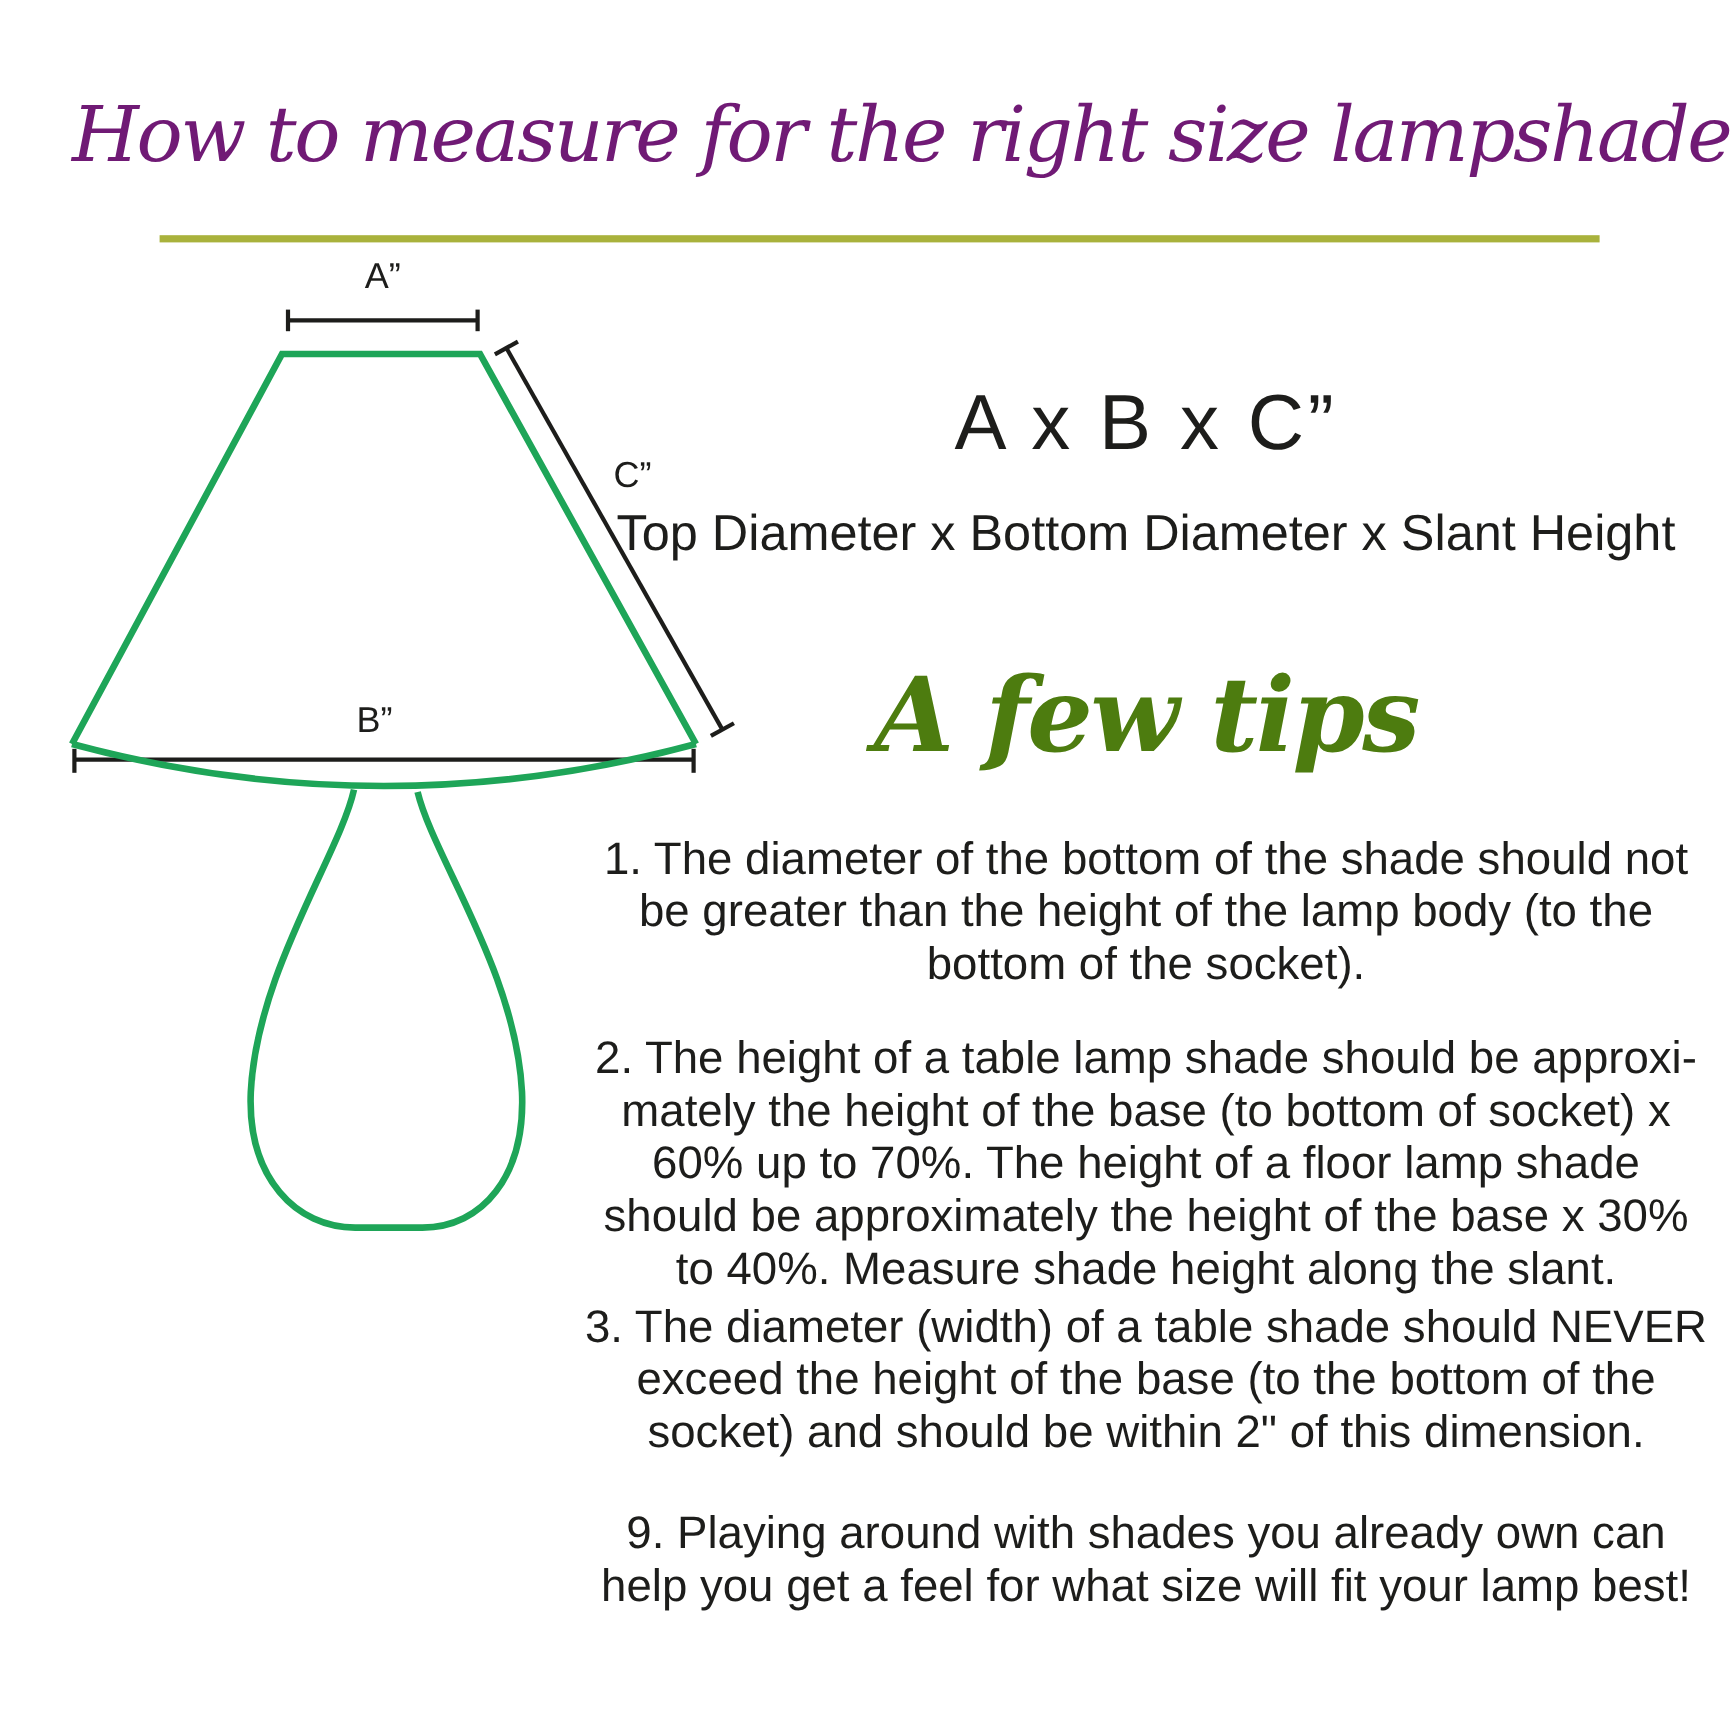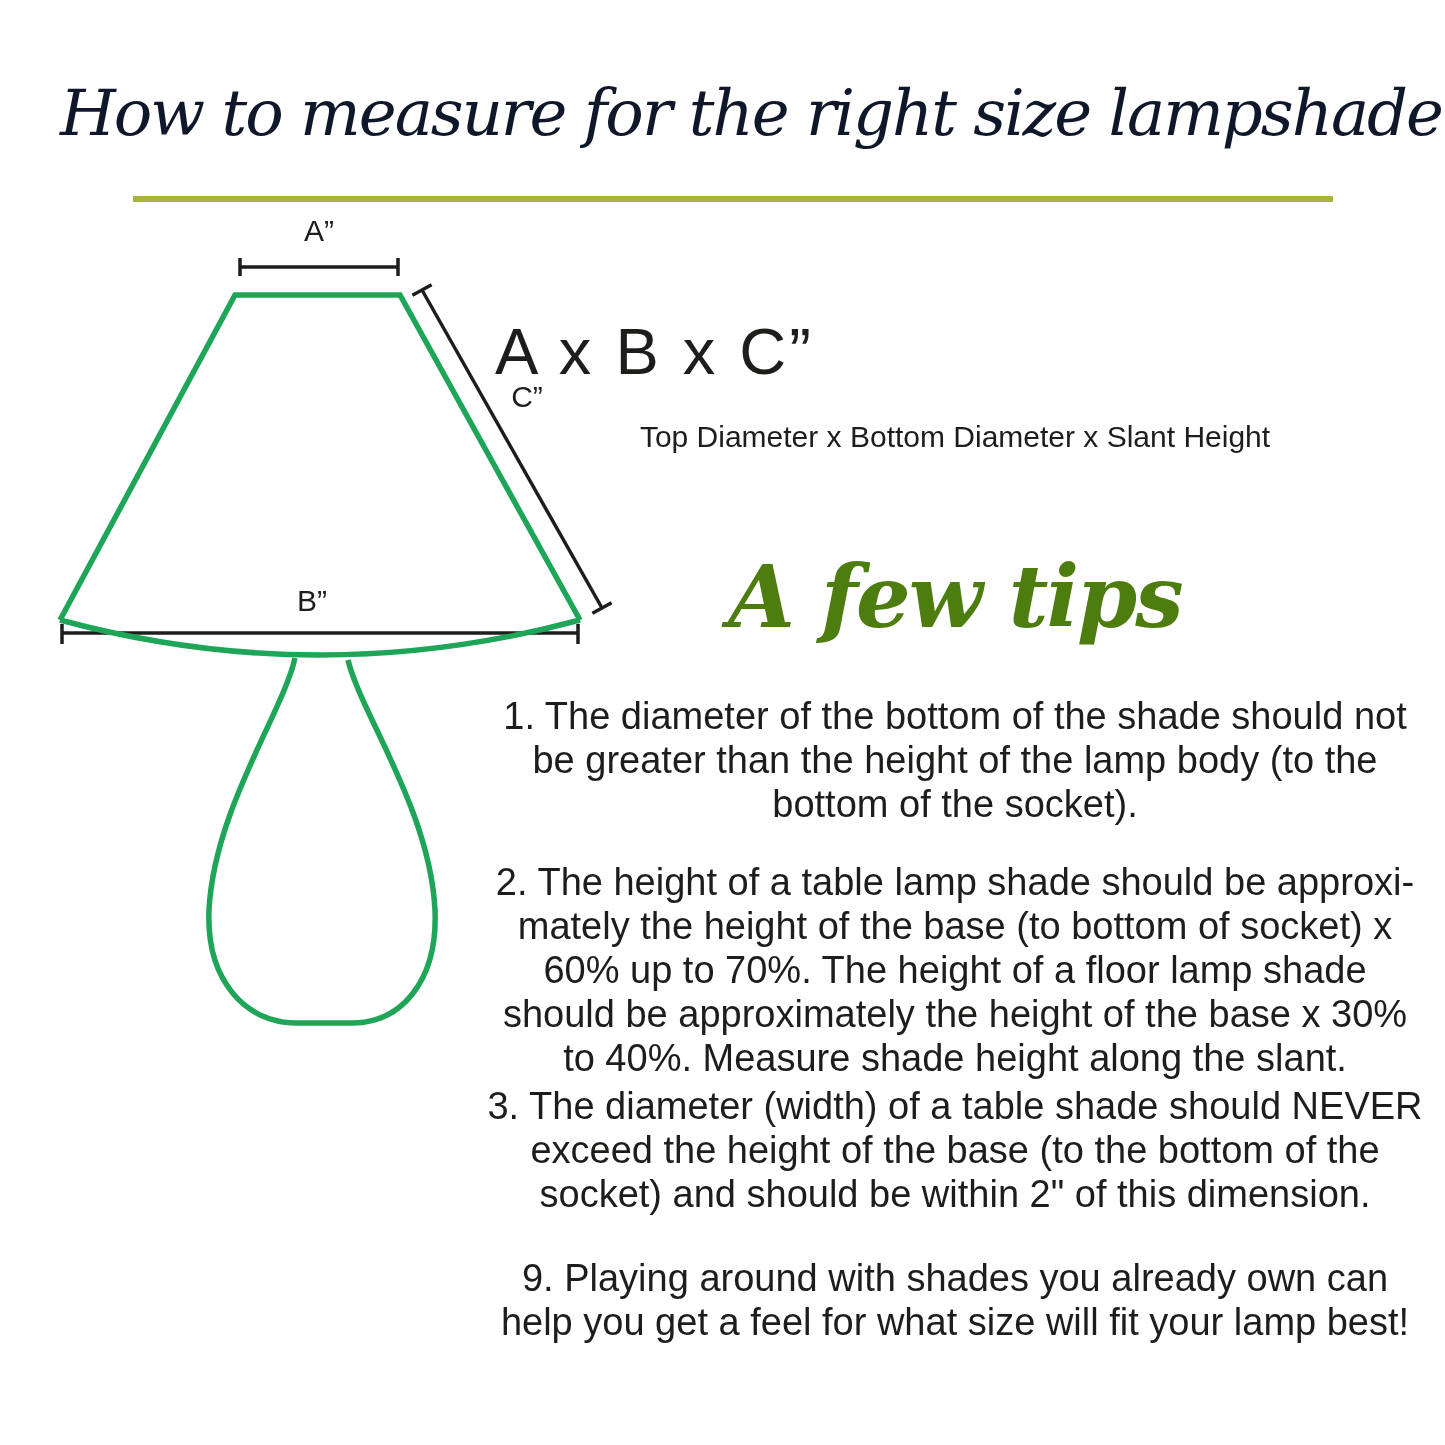--- a/index.html
+++ b/index.html
@@ -29,29 +29,29 @@
     font-size:30px;
     transform:translateX(-50%);
     white-space:nowrap;
   }
   .label-a{left:319px;top:214px;}
   .label-b{left:312px;top:584px;}
   .label-c{left:527px;top:380px;}
   
   .formula-heading{
     left:495px;top:314px;width:920px;
-    text-align:left;
+    text-align:center;
     font-size:65px;
     letter-spacing:3px;
     white-space:nowrap;
   }
   .formula-subheading{
     left:480px;top:420px;width:950px;
     text-align:center;
-    font-size:30px;
+    font-size:42px;
     white-space:nowrap;
   }
   
   .tips-heading{
     left:495px;top:546px;width:920px;
     text-align:center;
     font-family:"DejaVu Serif", serif;
     font-style:italic;
     font-weight:bold;
     font-size:86px;
@@ -66,21 +66,21 @@
     white-space:pre-line;
   }
   .tip-1{top:694px;}
   .tip-2{top:860px;}
   .tip-3{top:1084px;}
   .tip-4{top:1256px;}
 </style>
 </head>
 <body>
 
-<div class="abs page-title" style="color: #0f172a;">How to measure for the right size lampshade</div>
+<div class="abs page-title" style="color: #701a75;">How to measure for the right size lampshade</div>
 <div class="abs title-underline" style="background-color: rgb(169, 178, 60);"></div>
 
 <svg class="abs diagram-svg" width="700" height="850" viewBox="0 0 700 850">
 
   <g stroke-width="3.5" fill="none" stroke="#1d1d1b">
     <line x1="240" y1="47" x2="398" y2="47"></line>
     <line x1="240" y1="38" x2="240" y2="56"></line>
     <line x1="398" y1="38" x2="398" y2="56"></line>
   </g>
 

